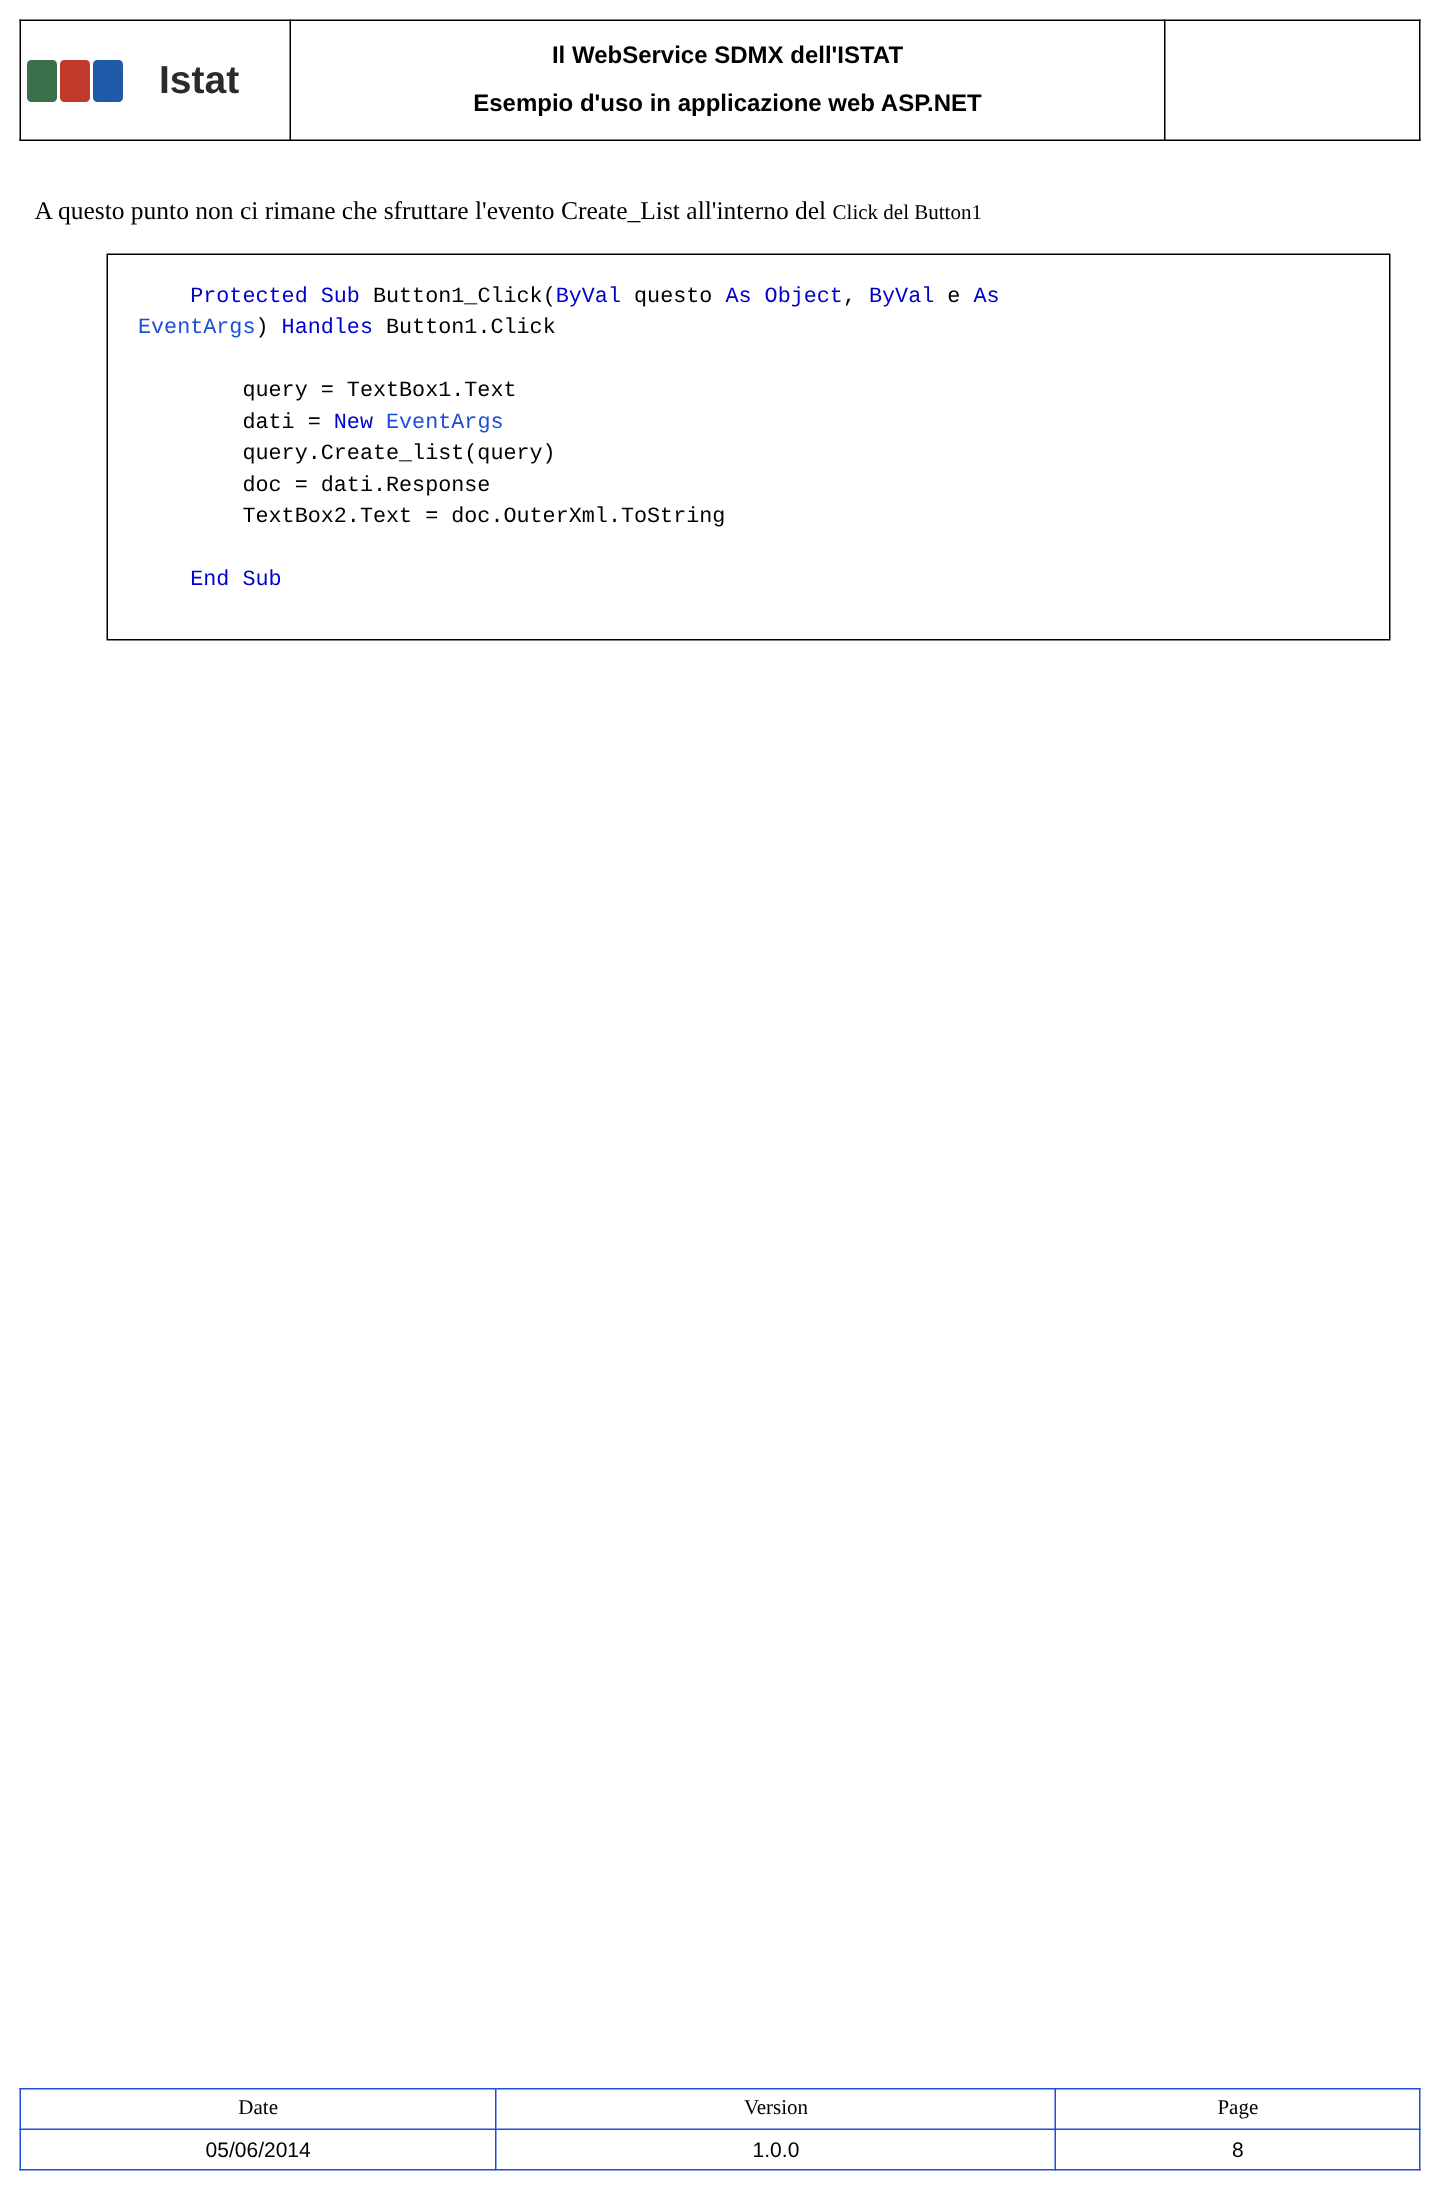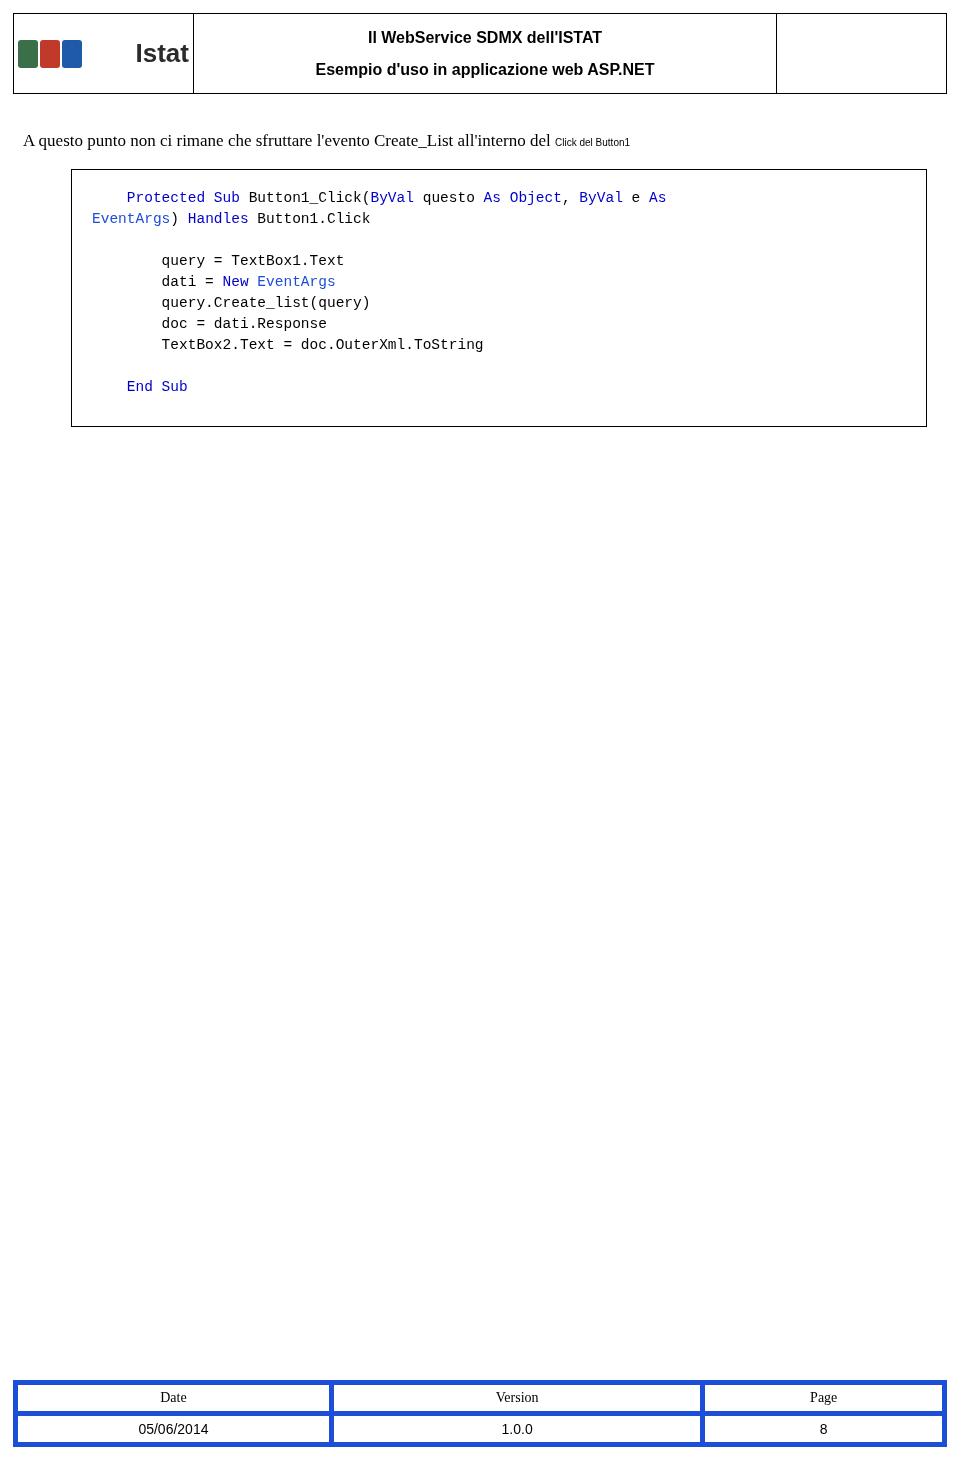--- a/index.html
+++ b/index.html
@@ -24,41 +24,41 @@
   }
   .header-table td {
     border: 1px solid #000;
     vertical-align: middle;
     text-align: center;
     padding: 6px 4px;
     font-weight: bold;
   }
   .logo-cell { width: 180px; height: 80px; }
   .logo-wrap {
-    display: flex; align-items: center; justify-content: space-between;
-    gap: 4px;
+    display: flex; align-items: center; justify-content: flex-start;
+    gap: 20px;
   }
   .logo-squares { display: flex; gap: 2px; }
   .sq { width: 20px; height: 28px; border-radius: 3px; }
   .sq.g { background: #3b6f4a; }
   .sq.r { background: #c0392b; }
   .sq.b { background: #1e5aa8; }
   .logo-text { font-size: 26px; font-weight: bold; color: #2b2b2b; margin-left: 4px; }
   .title-cell { font-size: 16px; }
   .title-1 { margin-bottom: 14px; }
   .title-2 { }
   .right-cell { width: 170px; }
 
   .body-text {
     font-family: "Times New Roman", Times, serif;
     font-size: 17px;
     margin: 36px 10px 16px 10px;
     line-height: 1.35;
   }
-  .mono { font-family: Liberation Sans, sans-serif; font-size: 10px; text-align: right; }
+  .mono { font-family: Liberation Serif, serif; font-size: 14px; text-align: right; }
 
   .code-box {
     border: 1px solid #000;
     margin: 0 20px 0 58px;
     padding: 18px 20px 28px 20px;
     font-family: Consolas, "Courier New", monospace;
     font-size: 14.5px;
     white-space: pre;
     line-height: 1.45;
   }
@@ -70,21 +70,21 @@
     position: absolute;
     bottom: 13px;
     left: 13px;
     right: 13px;
   }
   .footer-table {
     width: 100%;
     border-collapse: collapse;
   }
   .footer-table td {
-    border: 5px solid #1d4ed8;
+    border: 1px solid #1d4ed8;
     text-align: center;
     padding: 5px 4px;
     font-size: 14px;
   }
   .footer-table .hdr td {
     font-family: "Times New Roman", Times, serif;
   }
   .footer-table .val td {
     font-family: Liberation Sans, sans-serif;
   }

